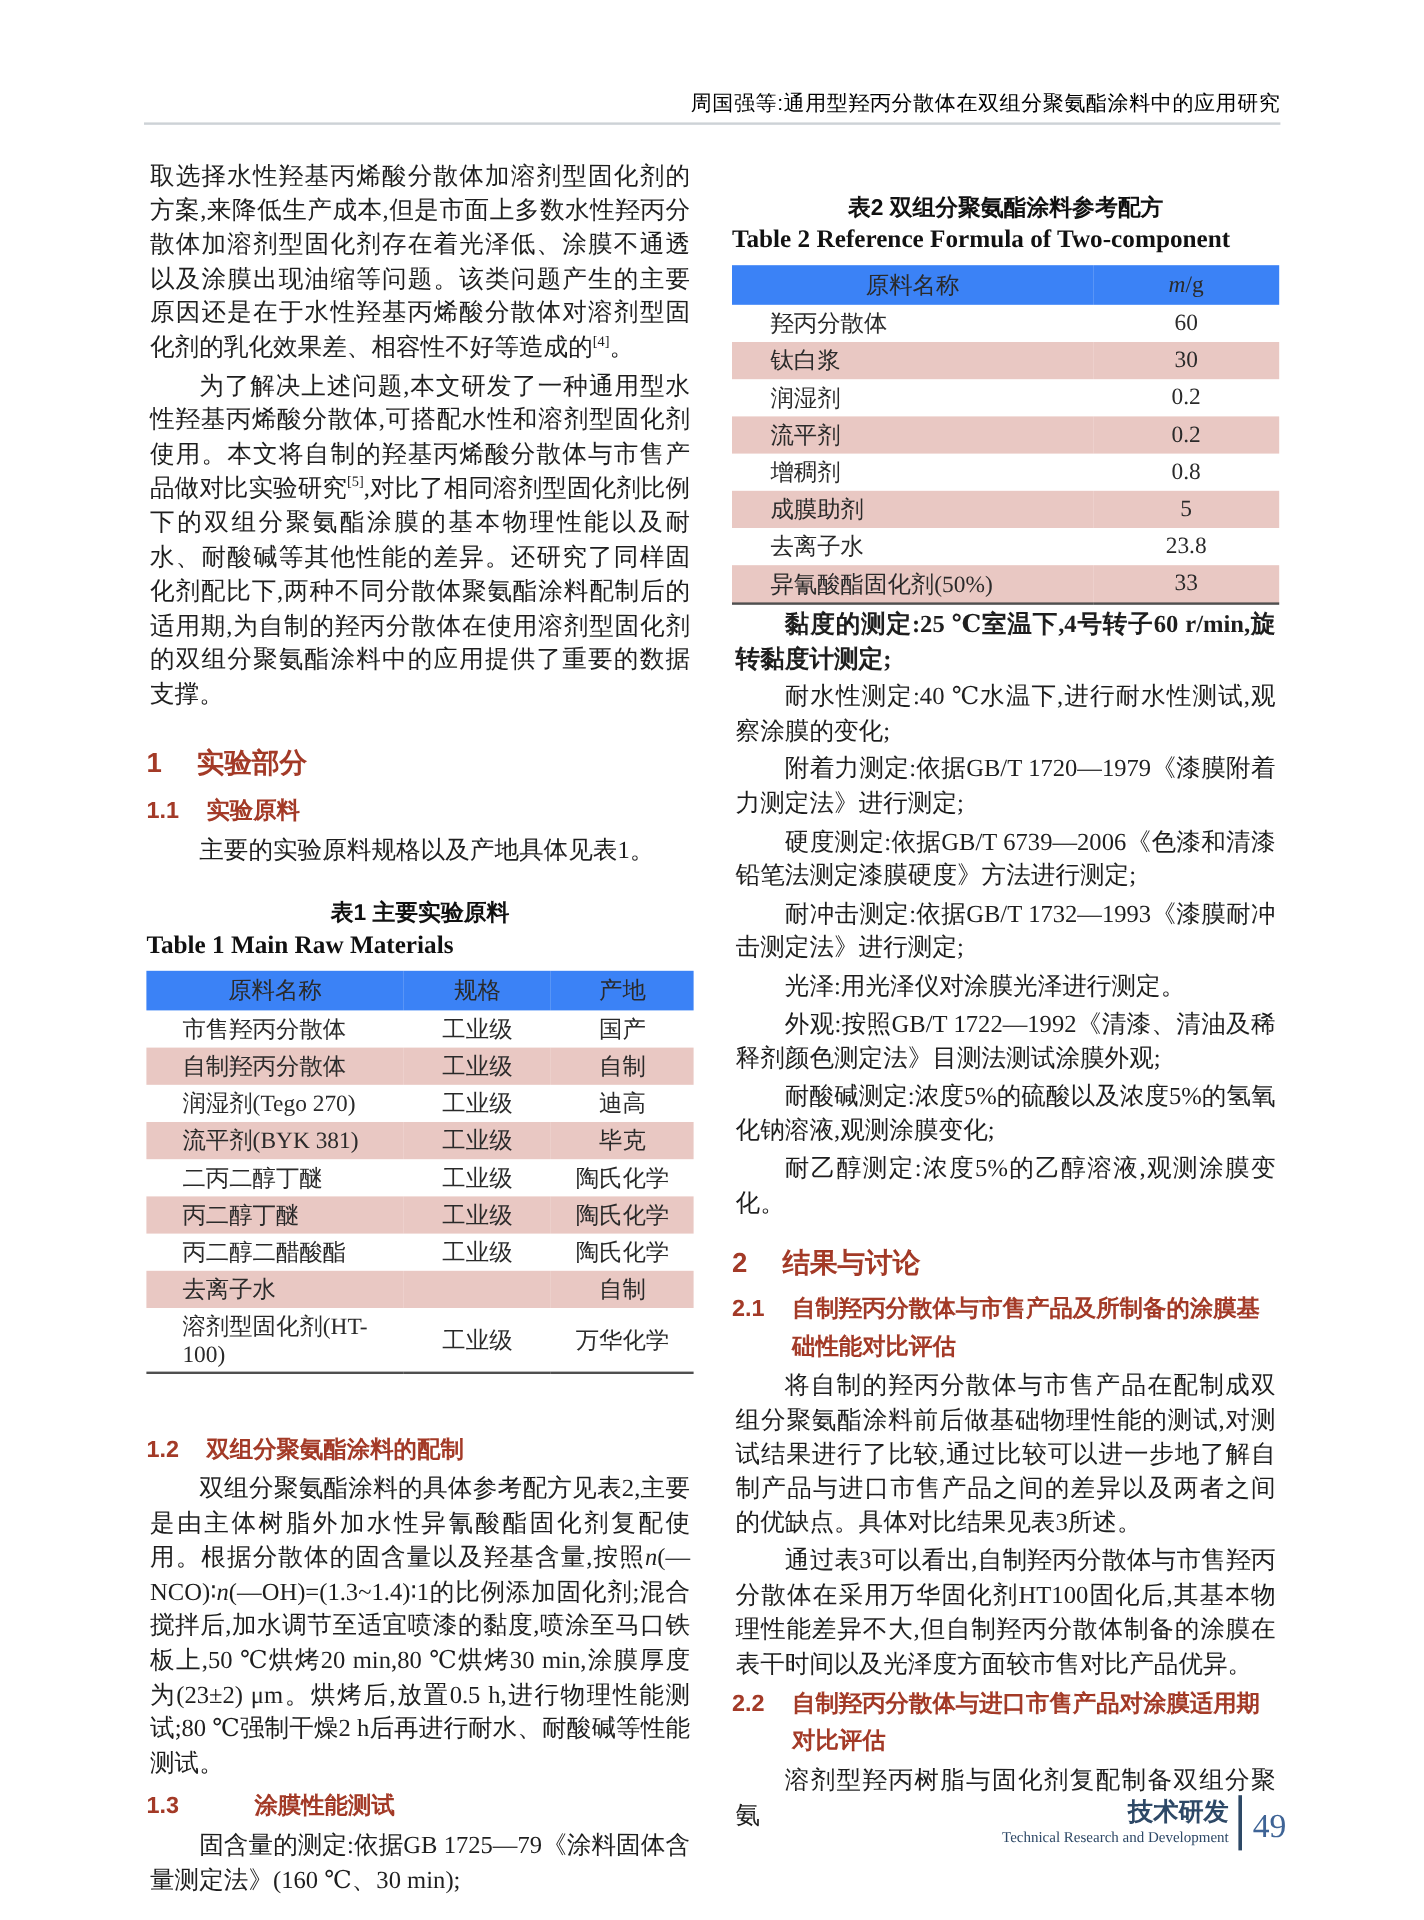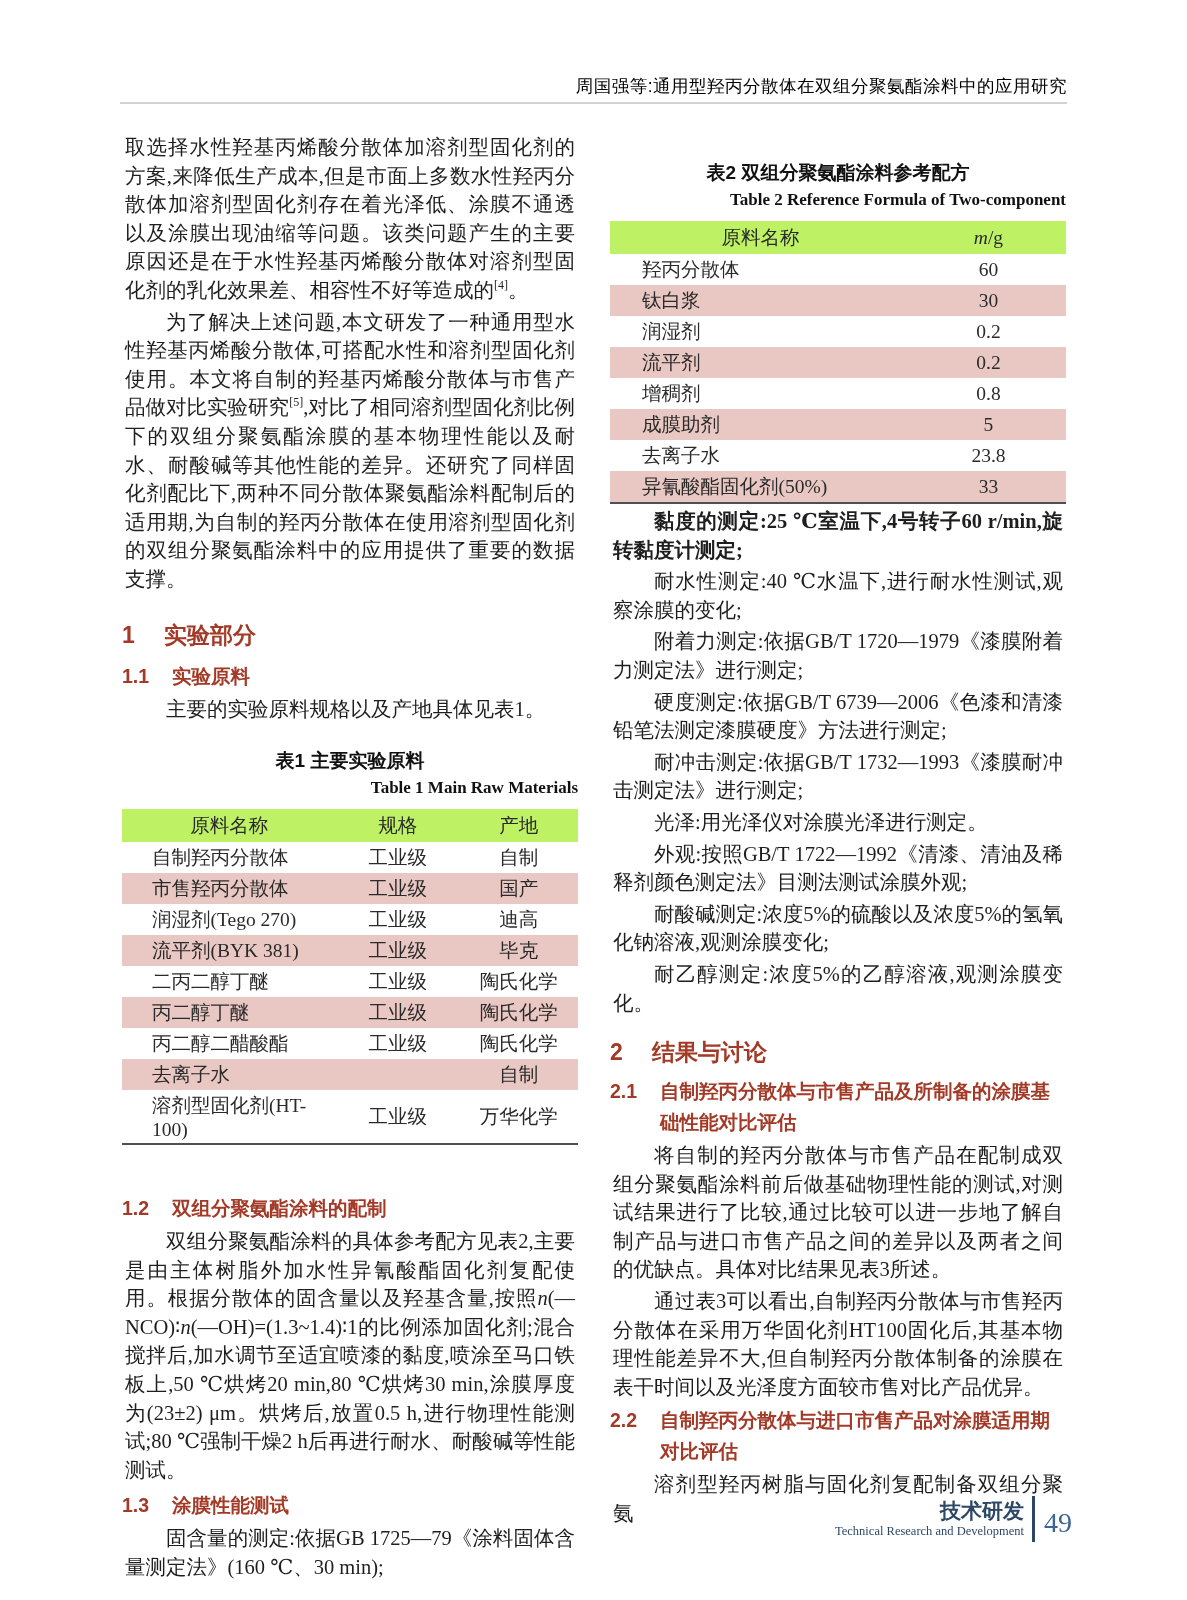--- a/index.html
+++ b/index.html
@@ -40,31 +40,31 @@
   }
   .h2 .num{width:50px;flex:none;}
   .h2 .htitle{flex:1;}
 
   
   .tcap-cn{
     text-align:center;font-family:"Liberation Sans","DejaVu Sans",sans-serif;
     font-size:19px;font-weight:bold;color:#111;margin:0;
   }
   .tcap-en{
-    text-align:right;font-family:"Liberation Serif","DejaVu Serif",serif;
-    font-size:17px;font-weight:bold;color:#111;margin:0;line-height:27px;
+    text-align:left;font-family:"Liberation Serif","DejaVu Serif",serif;
+    font-size:21px;font-weight:bold;color:#111;margin:0;line-height:27px;
   }
 
   
   table.datatable{
     width:100%;border-collapse:collapse;font-size:19.5px;color:#2a2a2a;
     border-bottom:2px solid #4f4f4f;
   }
   table.datatable th{
-    background:#bef264;font-weight:normal;text-align:center;
+    background:#3b82f6;font-weight:normal;text-align:center;
     padding:3px 4px;height:26px;margin-left:16px;
   }
   table.datatable td{padding:2px 4px;height:26px;}
   table.datatable tbody tr:nth-child(even){background:#e9c8c3;}
   .t1-c1{width:47%;text-align:left;padding-left:30px !important;}
   .t1-c2{width:27%;text-align:center;}
   .t1-c3{width:26%;text-align:center;}
   .t2-c1{width:66%;text-align:left;padding-left:32px !important;}
   .t2-c2{width:34%;text-align:center;}
   .i{font-style:italic;}
@@ -82,21 +82,21 @@
     font-family:"Liberation Serif","DejaVu Serif",serif;
     font-size:12.5px;color:#2d4866;line-height:16px;
   }
   .footer-divider{width:3px;height:46px;background:#2d4866;margin:0 9px 0 8px;}
   .footer-page{
     font-family:"Liberation Serif","DejaVu Serif",serif;
     font-size:28px;color:#3f6496;padding-top:8px;
   }
 
   
-  .mt26{margin-top:26px;} .mt6{margin-top:6px;}
+  .mt26{margin-top:26px;} .mt6{margin-top:6px;gap:40px;}
   .mt25{margin-top:25px;} .mt50{margin-top:50px;font-weight:bold;} .mt48{margin-top:48px;}
   .mt30{margin-top:30px;} .mt20{margin-top:20px;} .mt8{margin-top:8px;}
   .mt4{margin-top:4px;} .mt10{margin-top:10px;}
 </style>
 </head>
 <body>
 
 <div class="page">
 
   <div class="running-head">周国强等:通用型羟丙分散体在双组分聚氨酯涂料中的应用研究</div>
@@ -126,28 +126,28 @@
     <table class="datatable mt8">
       <thead>
         <tr>
           <th class="t1-c1" style="text-align:center;padding-left:4px !important;">原料名称</th>
           <th class="t1-c2">规格</th>
           <th class="t1-c3">产地</th>
         </tr>
       </thead>
       <tbody>
         <tr>
+            <td class="t1-c1">市售羟丙分散体</td>
+            <td class="t1-c2">工业级</td>
+            <td class="t1-c3">国产</td>
+          </tr>
+        <tr>
             <td class="t1-c1">自制羟丙分散体</td>
             <td class="t1-c2">工业级</td>
             <td class="t1-c3">自制</td>
-          </tr>
-        <tr>
-            <td class="t1-c1">市售羟丙分散体</td>
-            <td class="t1-c2">工业级</td>
-            <td class="t1-c3">国产</td>
           </tr>
         <tr>
             <td class="t1-c1">润湿剂(Tego 270)</td>
             <td class="t1-c2">工业级</td>
             <td class="t1-c3">迪高</td>
           </tr>
         <tr>
             <td class="t1-c1">流平剂(BYK 381)</td>
             <td class="t1-c2">工业级</td>
             <td class="t1-c3">毕克</td>

